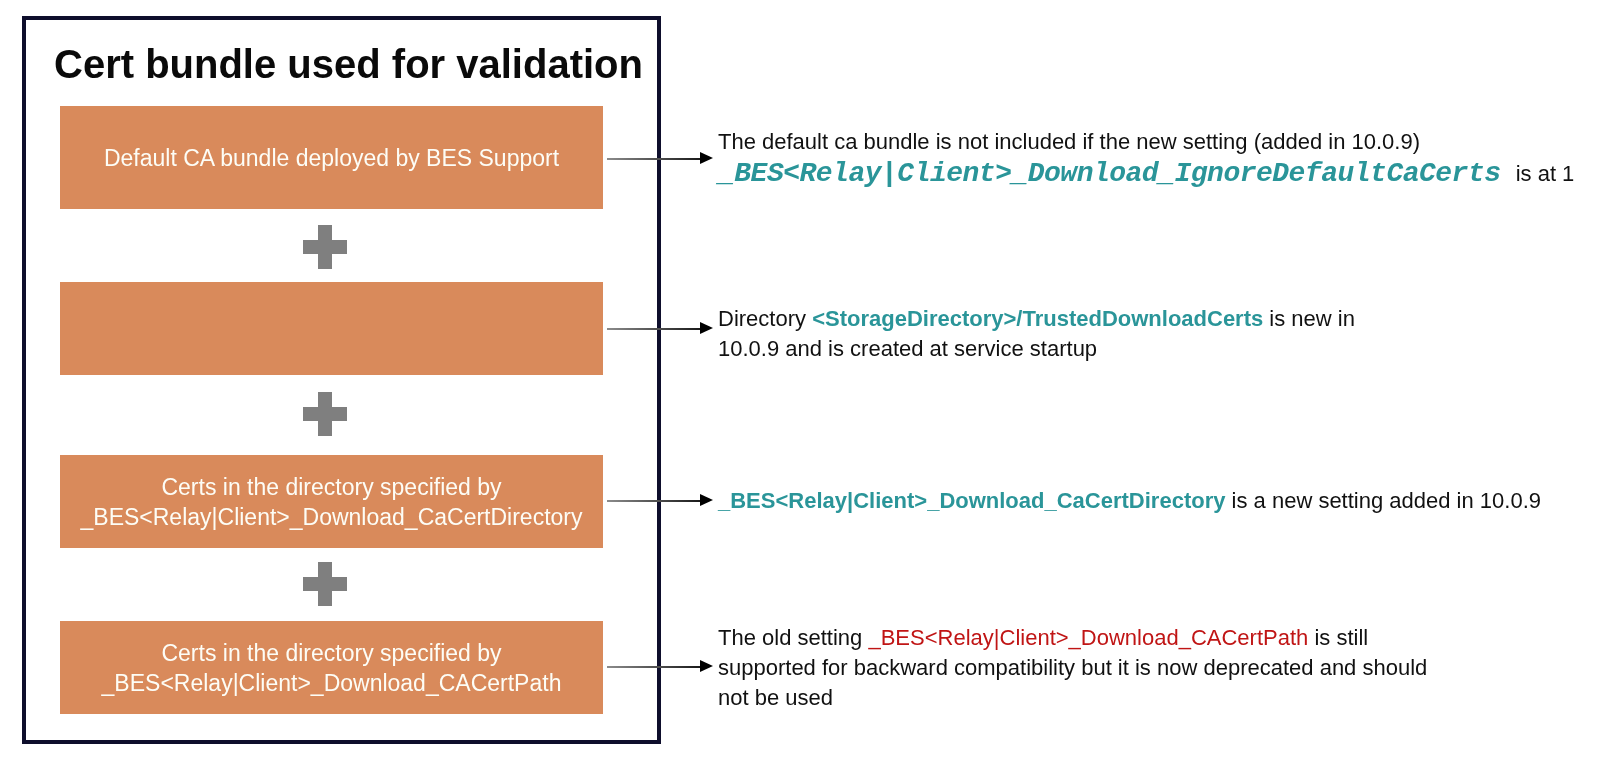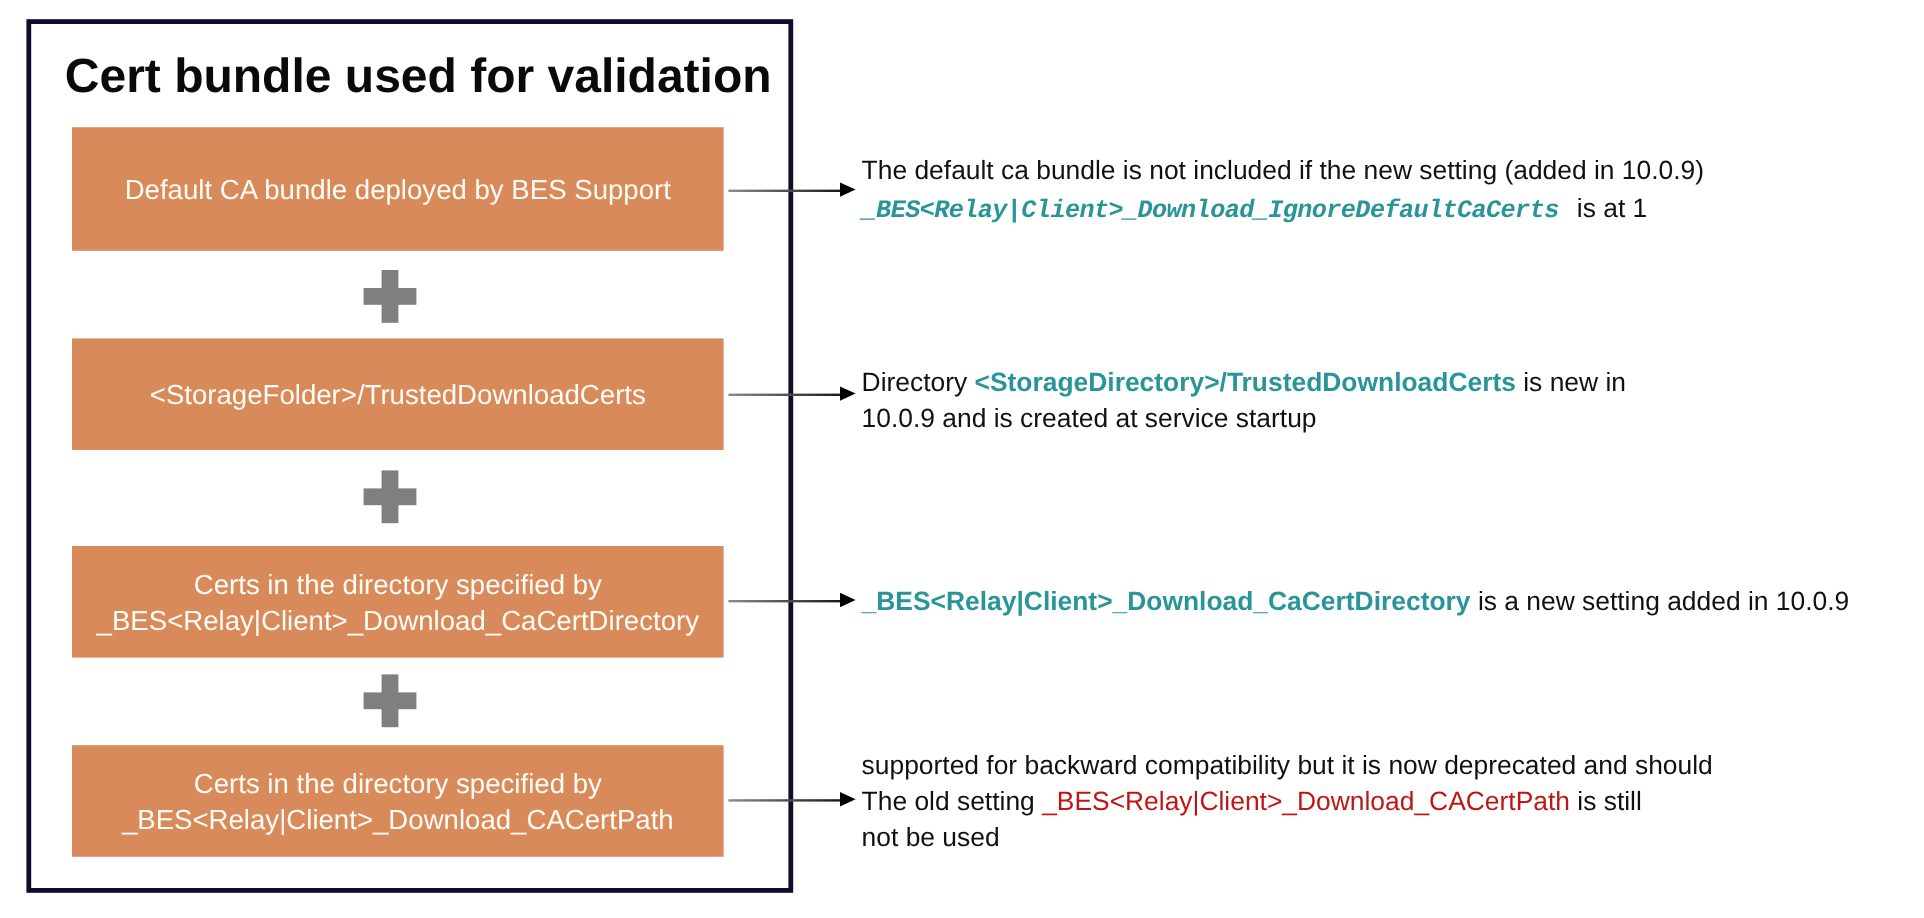--- a/index.html
+++ b/index.html
@@ -84,41 +84,40 @@
   .an3 { top: 486px; text-align: center; }
   .an4 { top: 623px; }
 
   .ann-line { white-space: nowrap; }
   .seg-plain { color: var(--ink); }
   .seg-teal { color: var(--teal); font-weight: bold; }
   .seg-red { color: var(--red); }
   .seg-code {
     color: var(--teal); font-weight: bold; font-style: italic;
     font-family: "Liberation Mono", monospace;
-    font-size: 21px; letter-spacing: -0.5px;
+    font-size: 28px; letter-spacing: -0.5px;
   }
   .seg-after-code { margin-left: 9px; }
 </style>
 </head>
 <body>
 
 <div class="canvas">
 
   <div class="frame"></div>
 
   <div class="title">Cert bundle used for validation</div>
 
   <div class="cert-box b1">
     <div>Default CA bundle deployed by BES Support</div>
   </div>
 
   <div class="plus p1"></div>
 
   <div class="cert-box b2">
-    <div>&lt;StorageFolder&gt;/TrustedDownloadCerts</div>
   </div>
 
   <div class="plus p2"></div>
 
   <div class="cert-box b3">
     <div>Certs in the directory specified by</div>
     <div>_BES&lt;Relay|Client&gt;_Download_CaCertDirectory</div>
   </div>
 
   <div class="plus p3"></div>
@@ -153,23 +152,23 @@
   </div>
 
   <div class="annotation an3">
     <div class="ann-line">
       <span class="seg-teal">_BES&lt;Relay|Client&gt;_Download_CaCertDirectory</span><span class="seg-plain"> is a new setting added in 10.0.9</span>
     </div>
   </div>
 
   <div class="annotation an4">
     <div class="ann-line">
-      <span class="seg-plain">supported for backward compatibility but it is now deprecated and should</span>
+      <span class="seg-plain">The old setting </span><span class="seg-red">_BES&lt;Relay|Client&gt;_Download_CACertPath</span><span class="seg-plain"> is still</span>
     </div>
     <div class="ann-line">
-      <span class="seg-plain">The old setting </span><span class="seg-red">_BES&lt;Relay|Client&gt;_Download_CACertPath</span><span class="seg-plain"> is still</span>
+      <span class="seg-plain">supported for backward compatibility but it is now deprecated and should</span>
     </div>
     <div class="ann-line">
       <span class="seg-plain">not be used</span>
     </div>
   </div>
 
 </div>
 
 </body></html>

